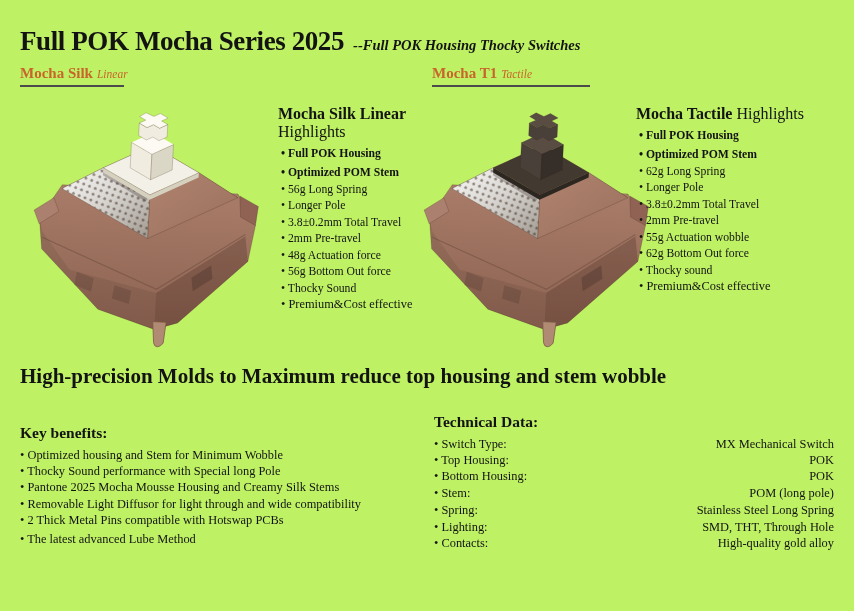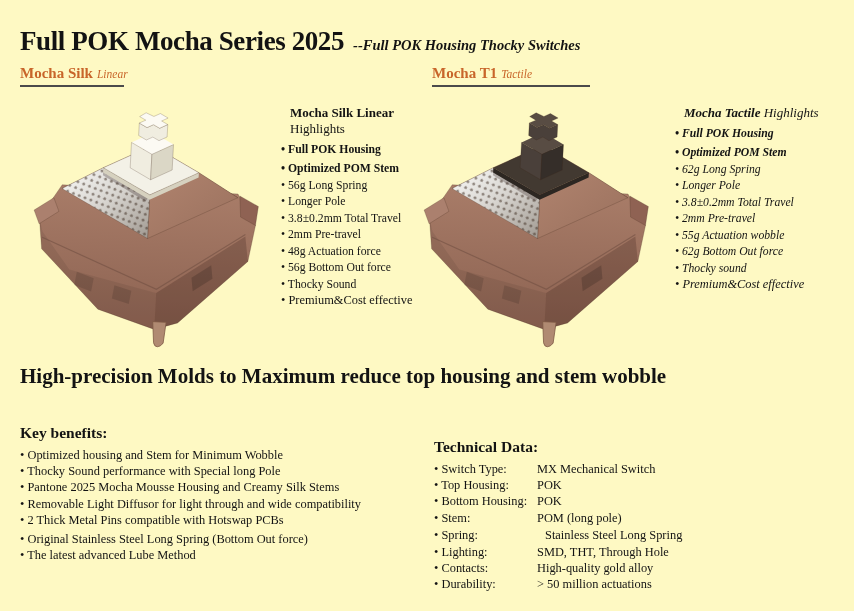--- a/index.html
+++ b/index.html
@@ -1,63 +1,63 @@
 <!DOCTYPE html>
 <html style="--accent: #c8652a; --text: #131313; --underline: #4b4b4b; --housing-light: #c1957f; --housing-mid: #a67a66; --housing-dark: #845c4c; --mesh-silver: #d9d6d1;"><head>
 <meta charset="utf-8">
 <style>
   html,body{margin:0;padding:0;background:#e8e8e8;}
   #page{
-    position:relative;width:854px;height:611px;background:#fef9c3;
+    position:relative;width:854px;height:611px;background:#bef264;
     font-family:"Liberation Serif", serif;color:var(--text,#131313);
     overflow:hidden;margin:0 auto;
   }
   
   .title-row{position:absolute;left:20px;top:26px;display:flex;align-items:baseline;gap:9px;white-space:nowrap;}
   .main-title{font-size:27px;font-weight:bold;letter-spacing:-0.4px;}
   .main-subtitle{font-size:14.5px;font-style:italic;font-weight:600;}
   .product-label{position:absolute;top:64px;padding-bottom:3px;border-bottom:2.5px solid var(--underline,#4b4b4b);white-space:nowrap;}
   .product-label .pname{color:var(--accent,#c8652a);font-weight:bold;font-size:15px;}
   .product-label .pvariant{color:var(--accent,#c8652a);font-style:italic;font-size:11.5px;}
   #label-left{left:20px;width:104px;}
   #label-right{left:432px;width:158px;}
   
   .switch-fig{position:absolute;top:86px;width:258px;height:264px;}
   #fig-left{left:20px;}
   #fig-right{left:410px;}
   
   .hl{position:absolute;top:105px;}
   #hl-left{left:278px;width:142px;}
-  #hl-right{left:672px;width:180px;font-style:italic;}
-  .hl-title{font-size:13px;margin:0 0 7px 12px;}
+  #hl-right{left:636px;width:180px;}
+  .hl-title{font-size:16px;margin:0 0 7px 0;}
   .hl-title .bold{font-weight:bold;}
   .hl ul{list-style:none;margin:3px;padding:0;}
   .hl li{font-size:11.7px;margin:0 0 4.6px 0;line-height:11.9px;}
   .hl li::before{content:"• ";}
   .hl li.b{font-weight:bold;}
   .hl li:nth-child(2){margin-top:7px;margin-bottom:5px;}
   .hl li:nth-child(10){font-size:12.4px;}
   
   .mid-heading{position:absolute;left:20px;top:364px;font-size:21px;font-weight:bold;}
   .benefits{position:absolute;left:20px;top:400px;width:400px;margin-top:24px;}
   .benefits h3, .tech h3{font-size:15.5px;font-weight:bold;margin:0 0 7px 0;}
   .benefits ul{list-style:none;margin:0;padding:0;}
   .benefits li{font-size:12.4px;line-height:12.6px;margin:0 0 3.6px 0;}
   .benefits li::before{content:"• ";}
   .benefits li:nth-child(5){margin-top:4px;}
   .benefits li:nth-child(6){margin-top:6px;margin-bottom:4px;}
   
-  .tech{position:absolute;left:434px;top:438px;width:400px;}
+  .tech{position:absolute;left:434px;top:413px;width:400px;}
   .tech .rows{margin-top:2px;}
   .tech .row{display:flex;font-size:12.4px;line-height:12.8px;margin:0 0 3.4px 0;}
   .tech .row:nth-child(4){margin-top:4px;margin-bottom:4px;}
   .tech .row:nth-child(5){margin-top:4px;margin-bottom:4px;gap:8px;}
   .tech .tlabel{width:103px;flex:0 0 103px;}
   .tech .tlabel::before{content:"• ";}
-  .tech .tvalue{flex:1;}
+  .tech .tvalue{flex:1;text-align:right;}
   svg .edge{stroke:rgba(60,35,25,.28);stroke-width:.8;}
 </style>
 </head>
 <body>
 
 <svg width="0" height="0" style="position:absolute" aria-hidden="true">
   <defs>
     <linearGradient id="gTop" x1="0" y1="0" x2="0" y2="1">
       <stop offset="0" stop-color="#c79b87"></stop>
       <stop offset="1" stop-color="#ab806c"></stop>
@@ -203,21 +203,20 @@
   <div class="mid-heading">High-precision Molds to Maximum reduce top housing and stem wobble</div>
 
   <div class="benefits">
     <h3>Key benefits:</h3>
     <ul>
       <li>Optimized housing and Stem for Minimum Wobble</li>
       <li>Thocky Sound performance with Special long Pole</li>
       <li>Pantone 2025 Mocha Mousse Housing and Creamy Silk Stems</li>
       <li>Removable Light Diffusor for light through and wide compatibility</li>
       <li>2 Thick Metal Pins compatible with Hotswap PCBs</li>
-      <li>Original Stainless Steel Long Spring (Bottom Out force)</li>
       <li>The latest advanced Lube Method</li>
     </ul>
   </div>
 
   <div class="tech">
     <h3>Technical Data:</h3>
     <div class="rows">
       <div class="row">
           <span class="tlabel">Switch Type:</span>
           <span class="tvalue">MX Mechanical Switch</span>
@@ -239,20 +238,16 @@
           <span class="tvalue">Stainless Steel Long Spring</span>
         </div>
       <div class="row">
           <span class="tlabel">Lighting:</span>
           <span class="tvalue">SMD, THT, Through Hole</span>
         </div>
       <div class="row">
           <span class="tlabel">Contacts:</span>
           <span class="tvalue">High-quality gold alloy</span>
         </div>
-      <div class="row">
-          <span class="tlabel">Durability:</span>
-          <span class="tvalue">&gt; 50 million actuations</span>
-        </div>
     </div>
   </div>
 
 </div>
 
 </body></html>

